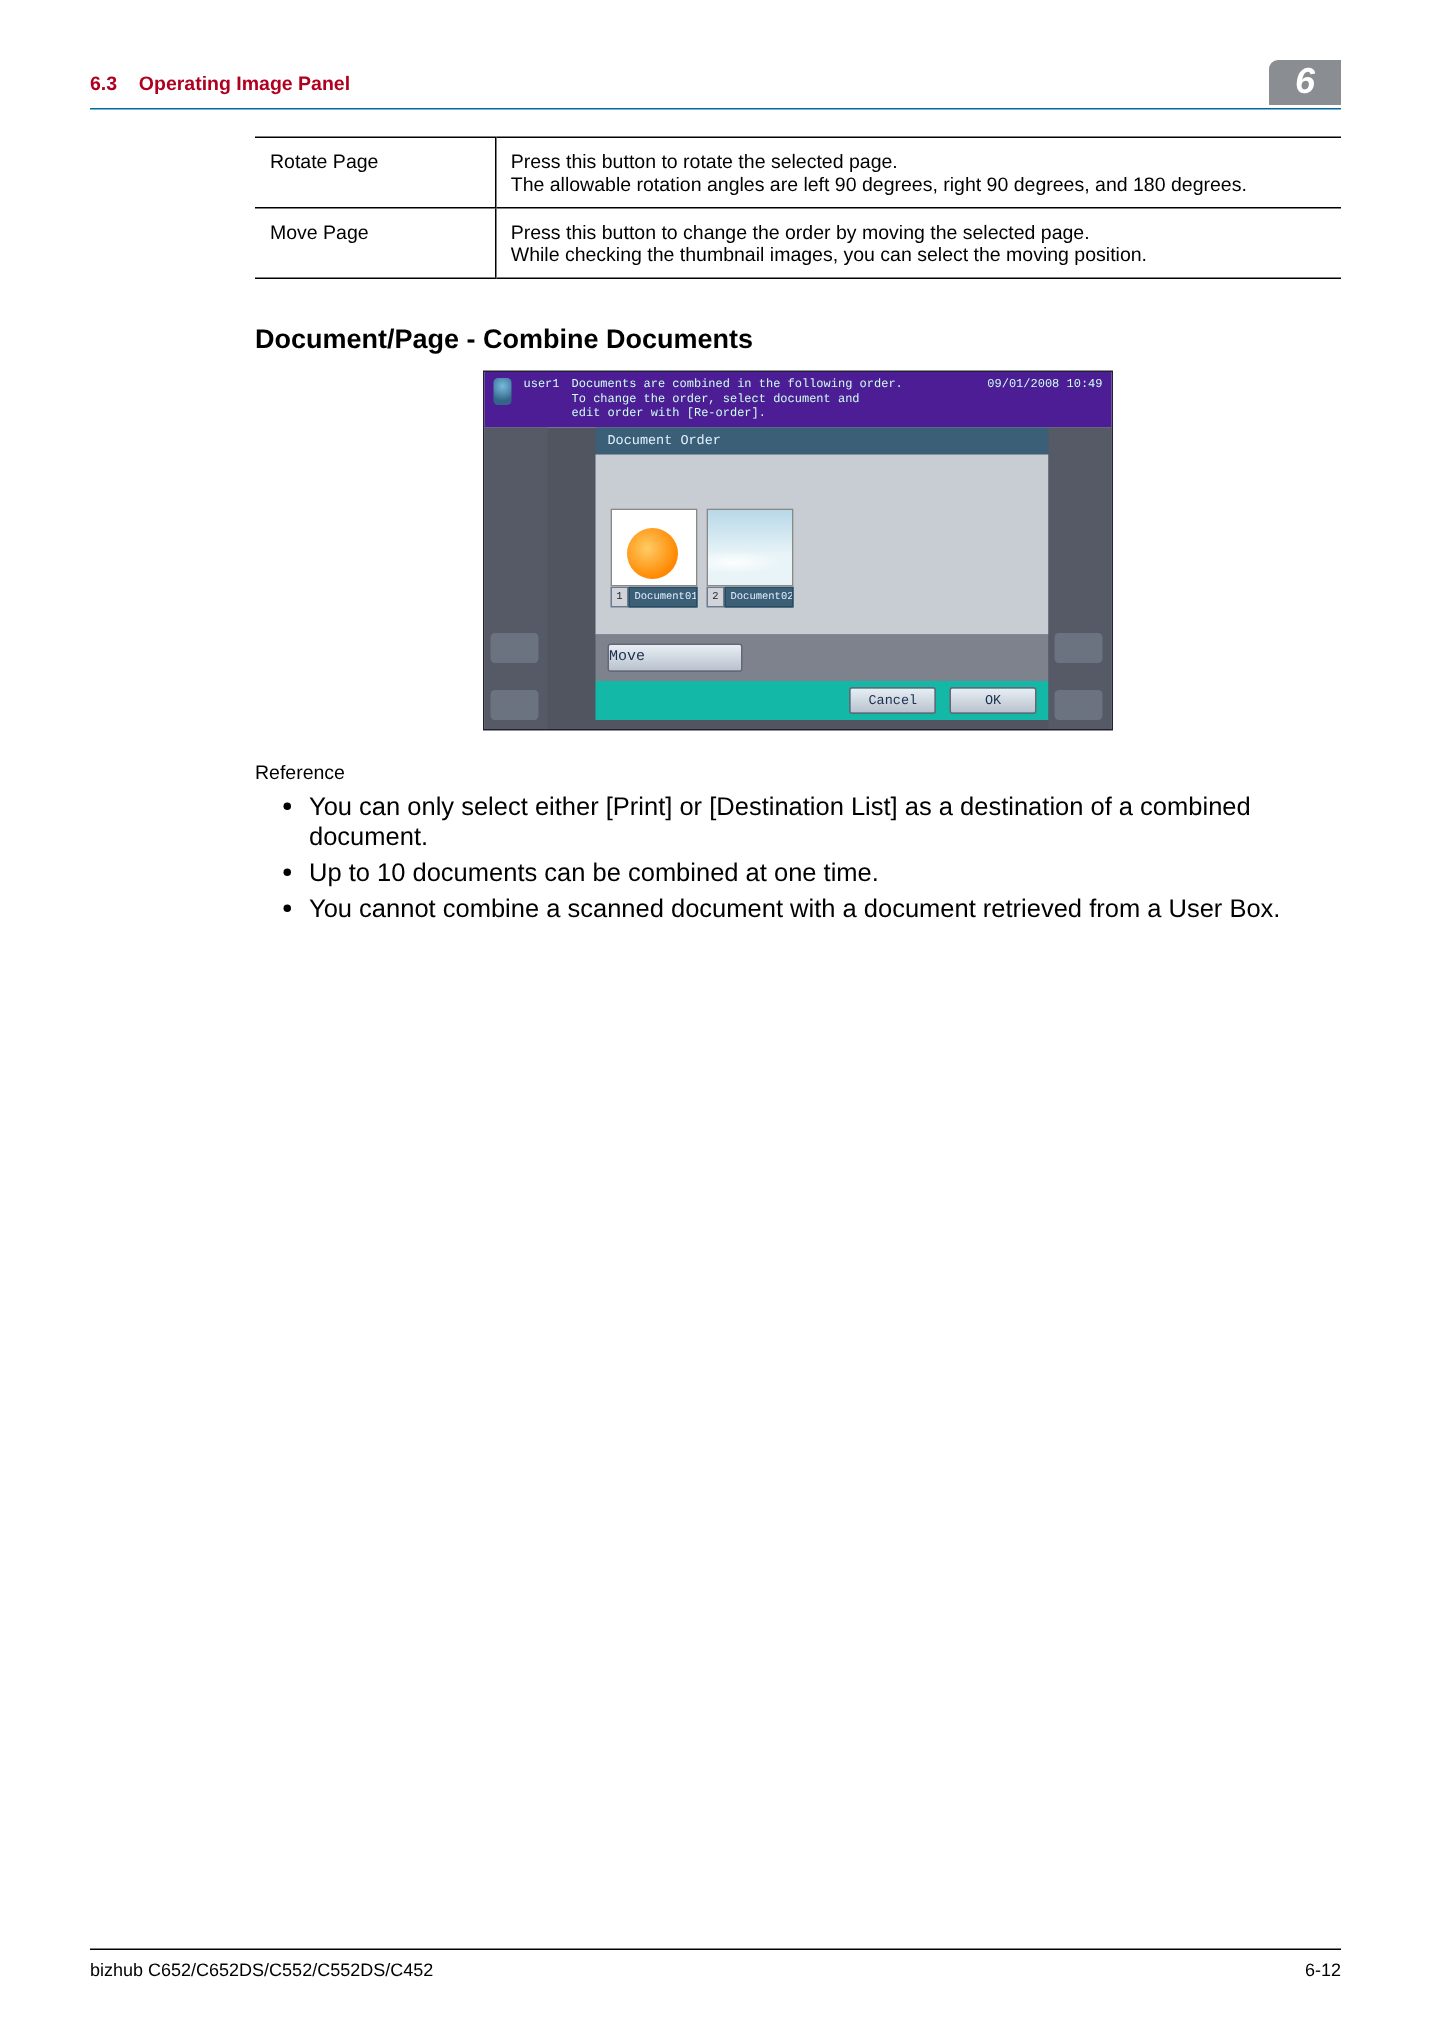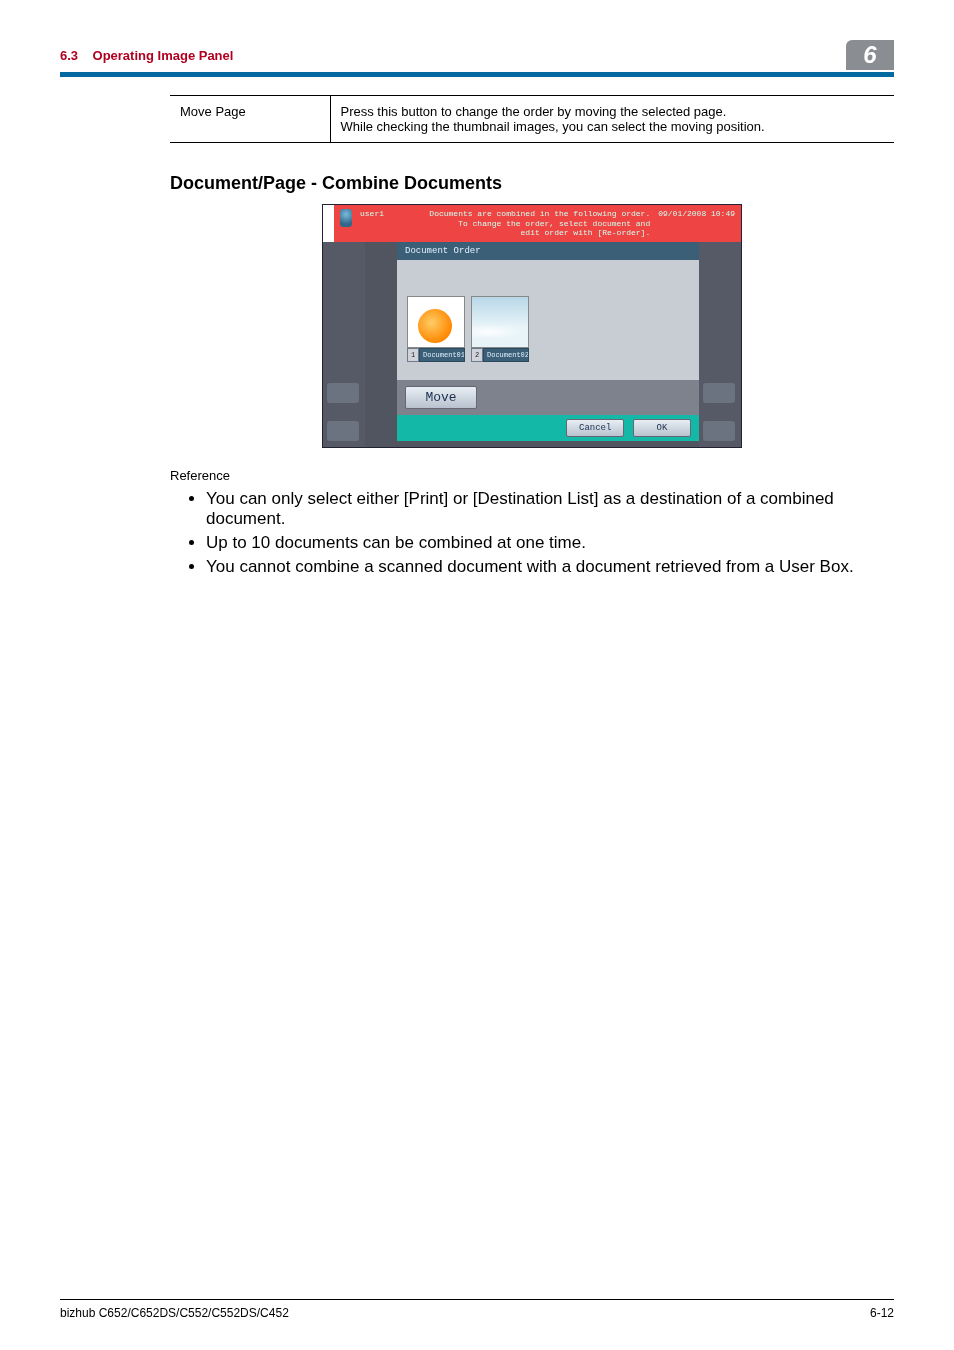--- a/index.html
+++ b/index.html
@@ -17,21 +17,21 @@
     margin: 0 auto;
     padding: 40px 60px 30px 60px;
     position: relative;
     display: flex;
     flex-direction: column;
   }
   .header-row {
     display: flex;
     justify-content: space-between;
     align-items: center;
-    border-bottom: 5px solid #0369a1;
+    border-bottom: 1px solid #0369a1;
     padding-bottom: 2px;
     margin-bottom: 18px;
   }
   .header-left {
     font-size: 13px;
     font-weight: bold;
     color: #b00020;
   }
   .header-right-box {
     background: #8a8d91;
@@ -86,34 +86,33 @@
   
   .sim {
     width: 420px;
     margin: 0 auto 20px auto;
     border: 1px solid #223;
     font-family: "Courier New", monospace;
     font-size: 8px;
     color: #d0e8ff;
   }
   .sim-top {
-    background: #ef4444;
+    background: #4c1d95;
     display: flex;
     align-items: flex-start;
     padding: 4px 6px;
     gap: 8px;
-    margin-left: 11px;
   }
   .sim-user-icon {
     width: 12px; height: 18px;
     background: radial-gradient(circle at 50% 30%, #7bd, #368 70%);
     border-radius: 3px;
   }
   .sim-user { color: #cfe; }
-  .sim-msg { flex:1; color: #cfe; line-height: 1.2; text-align: right; }
+  .sim-msg { flex:1; color: #cfe; line-height: 1.2; }
   .sim-time { color: #cfe; white-space: nowrap; }
   .sim-body {
     display: flex;
     background: #505560;
   }
   .sim-left {
     width: 42px;
     background: #555a66;
     display: flex;
     flex-direction: column;
@@ -196,27 +195,26 @@
     border: 1px solid #2a4a60;
     white-space: nowrap;
     overflow: hidden;
   }
   .sim-move-row {
     background: #7e828c;
     padding: 6px 8px;
   }
   .sim-move-btn {
     display:inline-block;
-    width: 72px;
-    text-align: center;
+    width: 90px;
     background: linear-gradient(#e8eef4, #b8c2ce);
     border: 1px solid #667;
     border-radius: 2px;
     color: #1b3050;
-    font-size: 13px;
+    font-size: 10px;
     padding: 3px 0;
   }
   .sim-right {
     width: 42px;
     background: #555a66;
     display: flex;
     flex-direction: column;
     justify-content: flex-end;
     gap: 18px;
     padding: 6px 4px;
@@ -270,20 +268,25 @@
     <div class="header-left">
       <span>6.3</span>&nbsp;&nbsp;&nbsp;&nbsp;<span>Operating Image Panel</span>
     </div>
     <div class="header-right-box">6</div>
   </div>
 
   <div class="content">
 
     <table class="defs">
       <tbody>
+      <tr>
+        <td class="item">Rotate Page</td>
+        <td class="desc" style="white-space:pre-line">Press this button to rotate the selected page.
+The allowable rotation angles are left 90 degrees, right 90 degrees, and 180 degrees.</td>
+      </tr>
       <tr>
         <td class="item">Move Page</td>
         <td class="desc" style="white-space:pre-line">Press this button to change the order by moving the selected page.
 While checking the thumbnail images, you can select the moving position.</td>
       </tr>
     </tbody>
       </table>
 
     <h2 class="section">Document/Page - Combine Documents</h2>
 

